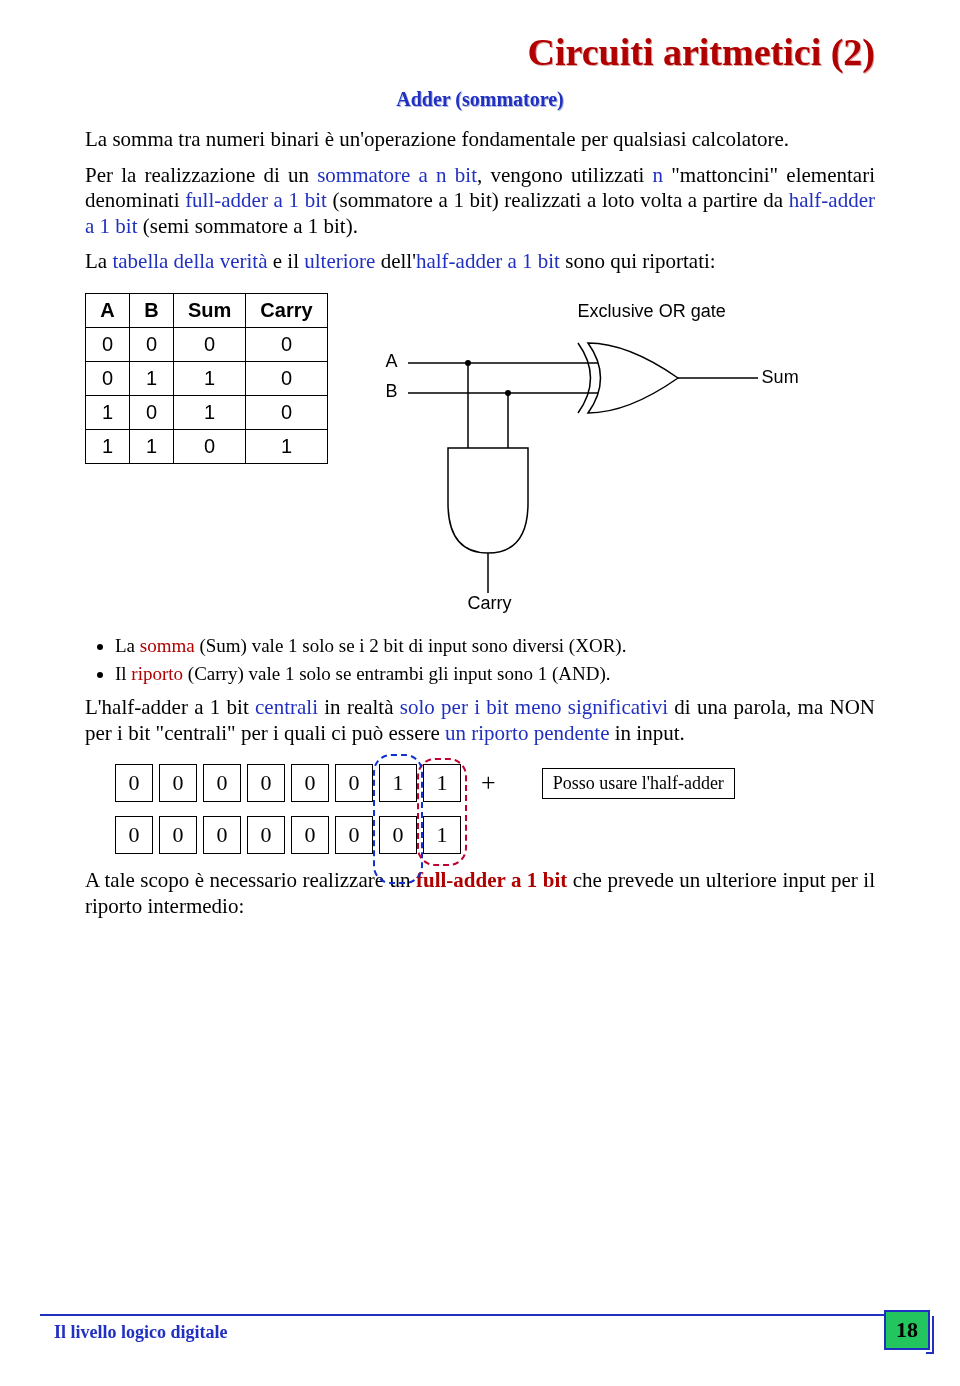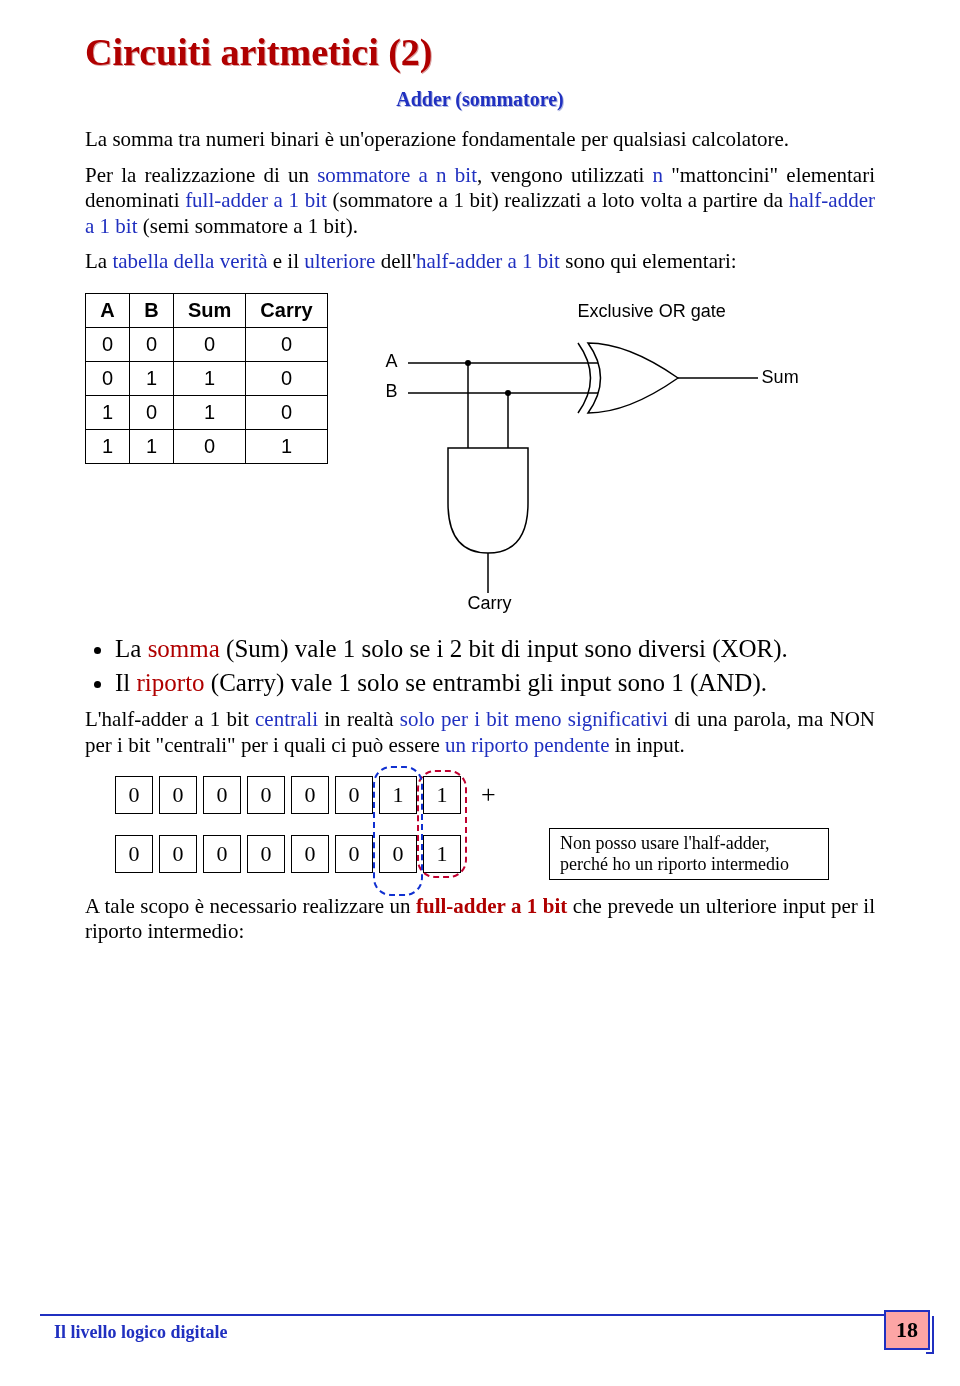--- a/index.html
+++ b/index.html
@@ -5,21 +5,21 @@
   * { box-sizing: border-box; margin: 0; padding: 0; }
   body {
     width: 960px;
     height: 1386px;
     background: #fff;
     font-family: "Times New Roman", Times, serif;
     position: relative;
     padding: 30px 85px 0 85px;
   }
   .title {
-    text-align: left;
+    text-align: right;
     font-size: 38px;
     font-weight: bold;
     color: #b00000;
     text-shadow: 1px 1px 0 #d9a0a0;
     margin-bottom: 14px;
   }
   .subtitle {
     text-align: center;
     font-size: 20px;
     font-weight: bold;
@@ -31,21 +31,21 @@
     font-size: 21px;
     line-height: 1.22;
     text-align: justify;
     margin-bottom: 10px;
     color: #000;
   }
   .c-blue { color: #2030c0; }
   .c-red { color: #b00000; }
   .bullets {
     margin: 12px 0 10px 30px;
-    font-size: 25px;
+    font-size: 19px;
   }
   .bullets li { margin-bottom: 6px; text-align: justify; }
 
   
   .figrow {
     display: flex;
     align-items: flex-start;
     gap: 50px;
     margin: 18px 0 22px 0;
   }
@@ -99,41 +99,41 @@
   .footer-left {
     position:absolute; left: 14px; top: 8px;
     font-weight: bold; font-size: 18px; color: #2030c0;
   }
   .footer-right-box {
     position:absolute; right:0; top:-4px;
     width: 46px; height: 40px;
     border: 2px solid #2030c0;
     display:flex; align-items:center; justify-content:center;
     font-size: 22px; font-weight: bold; color: #000;
-    background:#fca5a5;
+    background:#22c55e;
   }
   .footer-right-box::after{
     content:""; position:absolute; right:-6px; top:4px; bottom:-6px; width:6px;
     border-right:2px solid #2030c0; border-bottom:2px solid #2030c0;
   }
 </style>
 </head>
 <body>
 
 <h1 class="title">Circuiti aritmetici (2)</h1>
 <h2 class="subtitle">Adder (sommatore)</h2>
 
 <p class="para">La somma tra numeri binari è un'operazione fondamentale per qualsiasi calcolatore.</p>
 
 <p class="para">
   <span>Per la realizzazione di un </span><span class="c-blue">sommatore a n bit</span><span>, vengono utilizzati </span><span class="c-blue">n</span><span> "mattoncini" elementari denominati </span><span class="c-blue">full-adder a 1 bit</span><span> (sommatore a 1 bit) realizzati a loto volta a partire da </span><span class="c-blue">half-adder a 1 bit</span><span> (semi sommatore a 1 bit).</span>
 </p>
 
 <p class="para">
-  <span>La </span><span class="c-blue">tabella della verità</span><span> e il </span><span class="c-blue">ulteriore</span><span> dell'</span><span class="c-blue">half-adder a 1 bit</span><span> sono qui elementari:</span>
+  <span>La </span><span class="c-blue">tabella della verità</span><span> e il </span><span class="c-blue">ulteriore</span><span> dell'</span><span class="c-blue">half-adder a 1 bit</span><span> sono qui riportati:</span>
 </p>
 
 <div class="figrow">
   <table class="truth">
     <tbody>
         <tr>
       <th>A</th>
       <th>B</th>
       <th>Sum</th>
       <th>Carry</th>
@@ -211,31 +211,31 @@
   <div class="bitrow">
     <div class="bit">0</div>
     <div class="bit">0</div>
     <div class="bit">0</div>
     <div class="bit">0</div>
     <div class="bit">0</div>
     <div class="bit">0</div>
     <div class="bit">1</div>
     <div class="bit">1</div>
     <span class="plus">+</span>
+    <div class="annot-box">Posso usare l'half-adder</div>
   </div>
   <div class="bitrow">
     <div class="bit">0</div>
     <div class="bit">0</div>
     <div class="bit">0</div>
     <div class="bit">0</div>
     <div class="bit">0</div>
     <div class="bit">0</div>
     <div class="bit">0</div>
     <div class="bit">1</div>
-    <div class="annot-box" style="margin-left:82px;">Non posso usare l'half-adder, perché ho un riporto intermedio</div>
   </div>
 
   <div class="dashrect" style="left:302px; top:-6px; width:50px; height:108px; border-color:#c00030;"></div>
   <div class="dashrect" style="left:258px; top:-10px; width:50px; height:130px;"></div>
 </div>
 
 <p class="para">
   <span>A tale scopo è necessario realizzare un </span><span class="c-red" style="font-weight:bold;">full-adder a 1 bit</span><span> che prevede un ulteriore input per il riporto intermedio:</span>
 </p>
 

